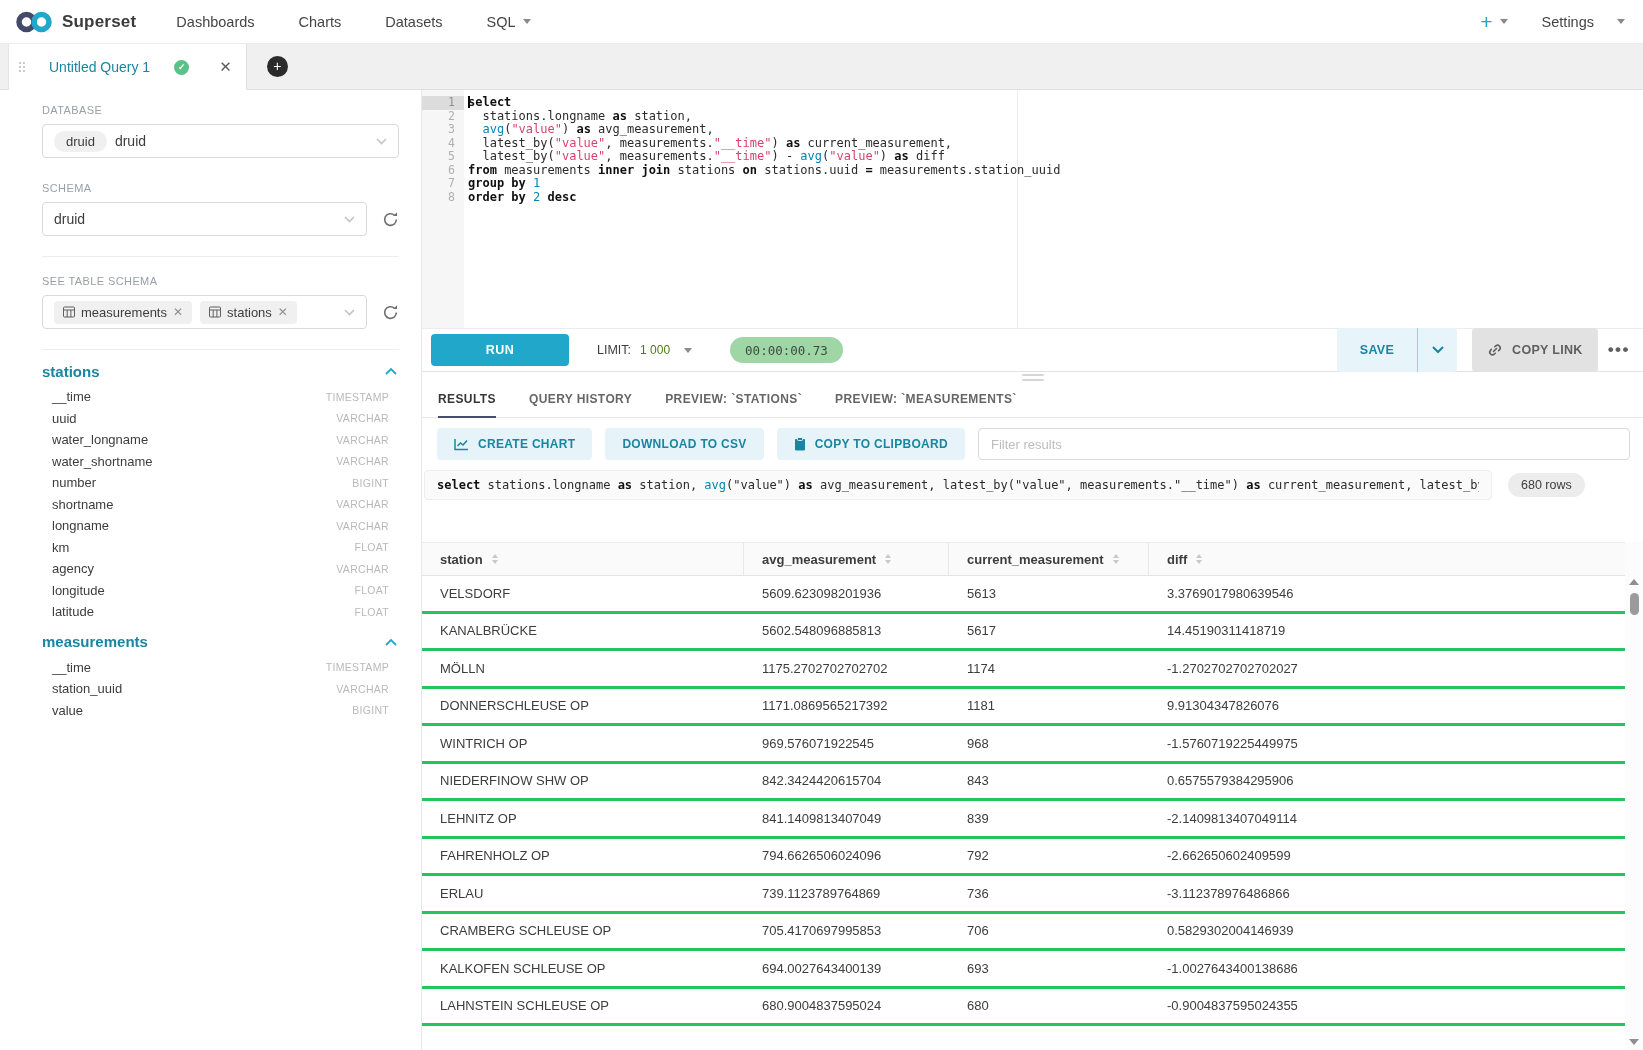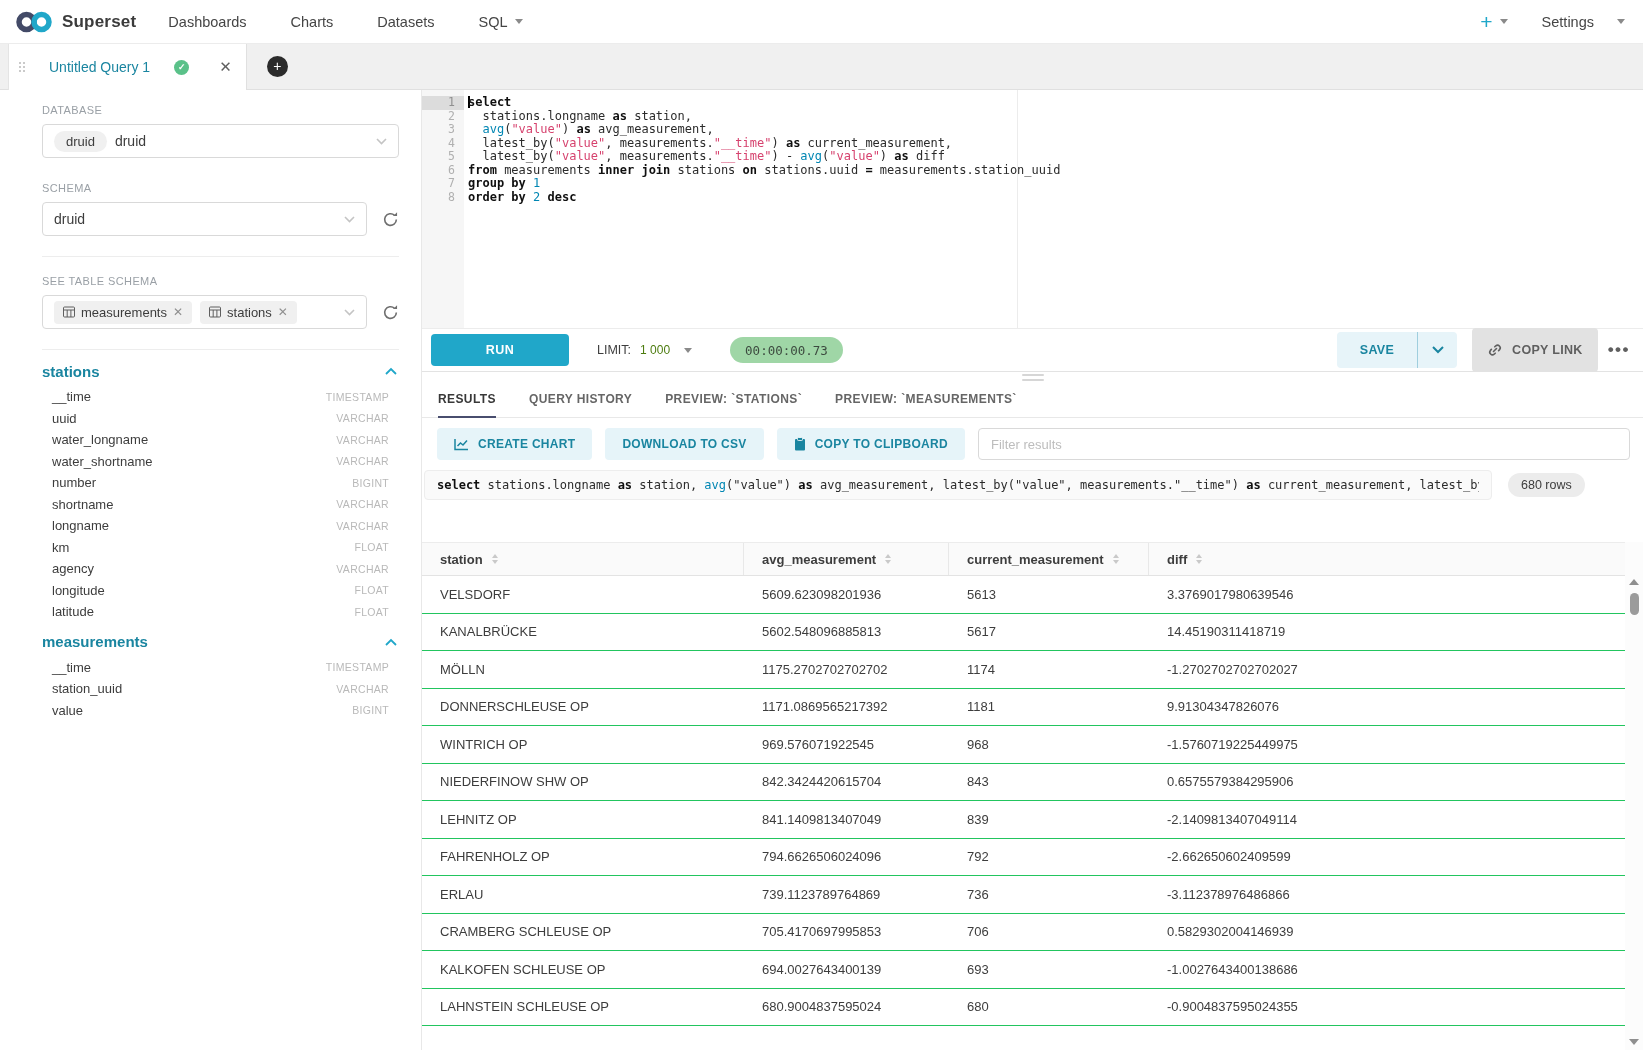--- a/index.html
+++ b/index.html
@@ -4,21 +4,21 @@
 <style>
   * { box-sizing: border-box; margin: 0; padding: 0; }
   html,body { width:1643px; height:1050px; }
   body { font-family: "Liberation Sans", sans-serif; background:#fff; color:#3d3d3d; overflow:hidden; }
   .app { width:1643px; height:1050px; display:flex; flex-direction:column; overflow:hidden; background:#fff; }
 
   
   .topnav { height:44px; display:flex; align-items:center; border-bottom:1px solid #ececec; background:#fff; flex:0 0 44px; }
   .brand { display:flex; align-items:center; gap:8px; margin-left:14px; cursor:pointer; }
   .brand-name { font-size:17px; font-weight:bold; color:#3b3b3b; letter-spacing:.2px; }
-  .navitems { display:flex; align-items:center; margin-left:32px; gap:44px; }
+  .navitems { display:flex; align-items:center; margin-left:40px; gap:44px; }
   .nav-item { font-size:14.5px; color:#454545; display:flex; align-items:center; gap:7px; cursor:pointer; }
   .caret-down { width:0; height:0; border-left:4px solid transparent; border-right:4px solid transparent; border-top:5px solid #8a8a8a; display:inline-block; }
   .nav-right { margin-left:auto; display:flex; align-items:center; gap:34px; margin-right:18px; }
   .plus-menu { display:flex; align-items:center; gap:7px; cursor:pointer; }
   .plus-glyph { color:#20a7c9; font-size:21px; font-weight:400; line-height:1; }
   .settings-menu { display:flex; align-items:center; gap:23px; font-size:14.5px; color:#454545; cursor:pointer; }
 
   
   .tabbar { height:46px; flex:0 0 46px; background:#f0f0f0; border-bottom:1px solid #e0e0e0; display:flex; align-items:flex-end; }
   .qtab { height:46px; margin-left:8px; background:#fff; border-left:1px solid #e4e4e4; border-right:1px solid #e0e0e0; display:flex; align-items:center; gap:24px; padding:0 14px 0 10px; margin-bottom:-1px; position:relative; z-index:2; cursor:pointer; }
@@ -70,21 +70,21 @@
   .print-margin { position:absolute; left:595px; top:0; bottom:0; width:1px; background:#ececec; }
 
   .editor-toolbar { height:44px; flex:0 0 44px; border-top:1px solid #ececec; border-bottom:1px solid #e3e3e3; display:flex; align-items:center; padding:0 13px 0 9px; }
   .run-btn { width:138px; height:32px; background:#20a7c9; border:none; border-radius:4px; color:#fff; font-weight:bold; font-size:12.5px; letter-spacing:.5px; cursor:pointer; font-family:"Liberation Sans",sans-serif; }
   .limit-group { display:flex; align-items:center; margin-left:28px; gap:9px; cursor:pointer; }
   .limit-label { font-size:12.5px; color:#3d3d3d; }
   .limit-value { font-size:12px; color:#4d7c0f; }
   .limit-caret { margin-left:5px; }
   .timer-pill { margin-left:38px; background:#9fd6a6; border-radius:13px; height:26px; padding:0 15px; display:flex; align-items:center; font-family:"DejaVu Sans Mono", monospace; font-size:12.5px; color:#3c4a3f; }
   .tb-spacer { flex:1; }
-  .save-split { display:flex; height:36px; border-radius:4px; overflow:hidden; background:#e7f4f9; }
+  .save-split { display:flex; height:44px; border-radius:4px; overflow:hidden; background:#e7f4f9; }
   .save-main { border:none; background:transparent; color:#1a85a0; font-weight:bold; font-size:12.5px; letter-spacing:.3px; padding:0 23px; cursor:pointer; font-family:"Liberation Sans",sans-serif; }
   .save-caret { border:none; background:transparent; border-left:1px solid #9fcede; width:40px; display:flex; align-items:center; justify-content:center; cursor:pointer; }
   .copylink-btn { margin-left:15px; height:44px; background:#e2e2e2; border:none; border-radius:4px; display:flex; align-items:center; gap:9px; padding:0 15px; color:#5f5f5f; font-weight:bold; font-size:12.5px; letter-spacing:.3px; cursor:pointer; font-family:"Liberation Sans",sans-serif; }
   .more-btn { margin-left:10px; border:none; background:none; color:#5f5f5f; font-size:17px; font-weight:bold; letter-spacing:1.5px; cursor:pointer; }
 
   
   .south { flex:1; display:flex; flex-direction:column; min-height:0; background:#fff; }
   .drag-handle { height:10px; display:flex; flex-direction:column; align-items:center; justify-content:center; gap:3px; cursor:row-resize; }
   .drag-handle i { width:22px; height:2px; background:#d6d6d6; border-radius:1px; }
   .rtabs { height:36px; flex:0 0 36px; display:flex; align-items:stretch; gap:33px; padding:0 16px; border-bottom:1px solid #e8e8e8; }
@@ -104,21 +104,21 @@
   .thead { height:34px; flex:0 0 34px; display:flex; background:#fafafa; border-top:1px solid #ececec; border-bottom:1px solid #e3e3e3; }
   .th { display:flex; align-items:center; gap:9px; font-size:13px; font-weight:bold; color:#3d3d3d; padding-left:18px; border-right:1px solid #e8e8e8; cursor:pointer; }
   .th:last-child { border-right:none; }
   .sort-icons { display:flex; flex-direction:column; gap:2px; }
   .tri-up { width:0;height:0;border-left:3.5px solid transparent;border-right:3.5px solid transparent;border-bottom:4px solid #c9c9c9; }
   .tri-dn { width:0;height:0;border-left:3.5px solid transparent;border-right:3.5px solid transparent;border-top:4px solid #c9c9c9; }
   .c0 { width:322px; flex:0 0 322px; }
   .c1 { width:205px; flex:0 0 205px; }
   .c2 { width:200px; flex:0 0 200px; }
   .c3 { flex:1; }
-  .trow { height:37.5px; flex:0 0 37.5px; display:flex; border-bottom:1px solid #22c55e; }
+  .trow { height:37.5px; flex:0 0 37.5px; display:flex; border-bottom:3px solid #22c55e; }
   .tcell { display:flex; align-items:center; font-size:13px; color:#3d3d3d; padding-left:18px; overflow:hidden; white-space:nowrap; }
   .vscroll { width:18px; flex:0 0 18px; background:#fcfcfc; display:flex; flex-direction:column; align-items:center; padding-top:37px; }
   .sb-up { width:0;height:0;border-left:5px solid transparent;border-right:5px solid transparent;border-bottom:6px solid #8f8f8f; cursor:pointer; }
   .sb-thumb { width:9px; height:22px; background:#9b9b9b; border-radius:5px; margin-top:8px; cursor:grab; }
   .sb-fill { flex:1; }
   .sb-dn { width:0;height:0;border-left:5px solid transparent;border-right:5px solid transparent;border-top:6px solid #8f8f8f; margin-bottom:5px; cursor:pointer; }
 </style>
 </head>
 <body>
 

